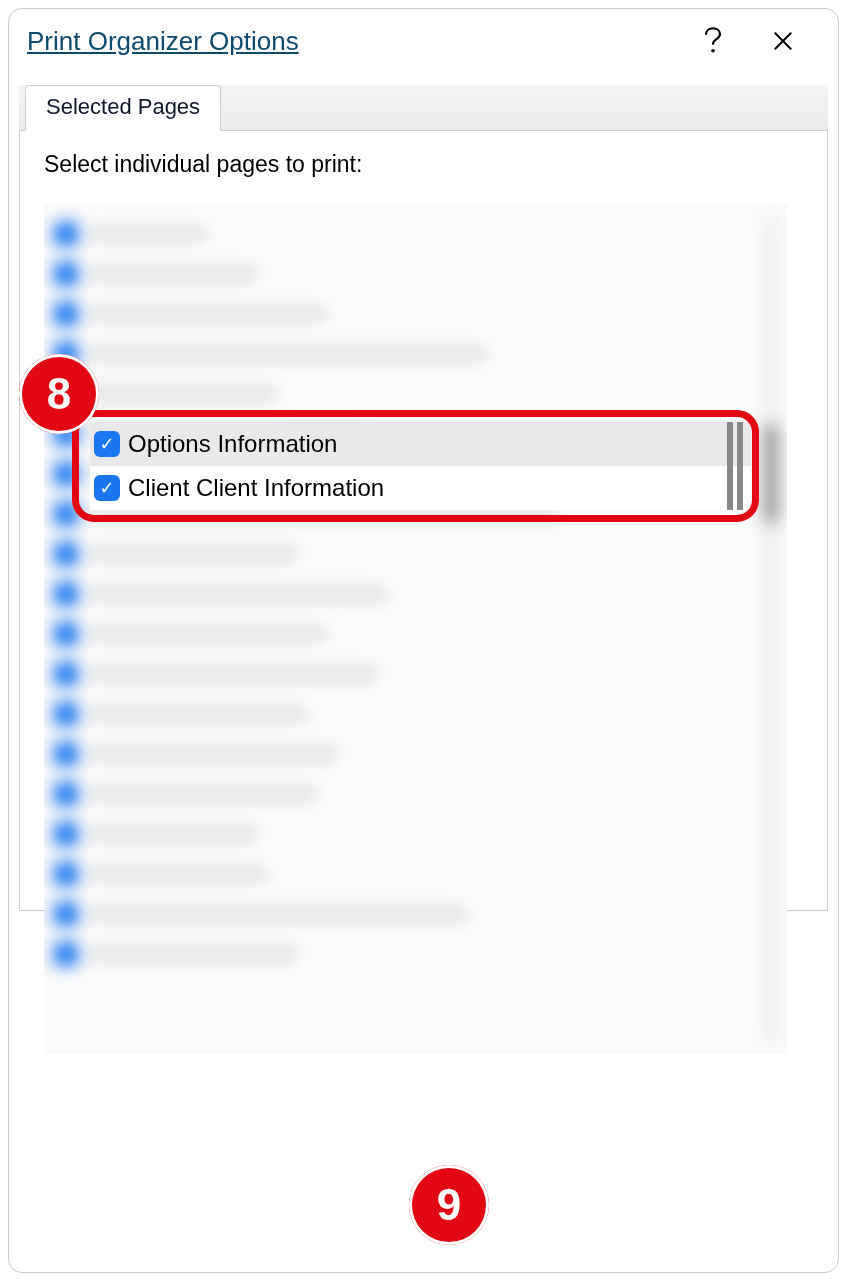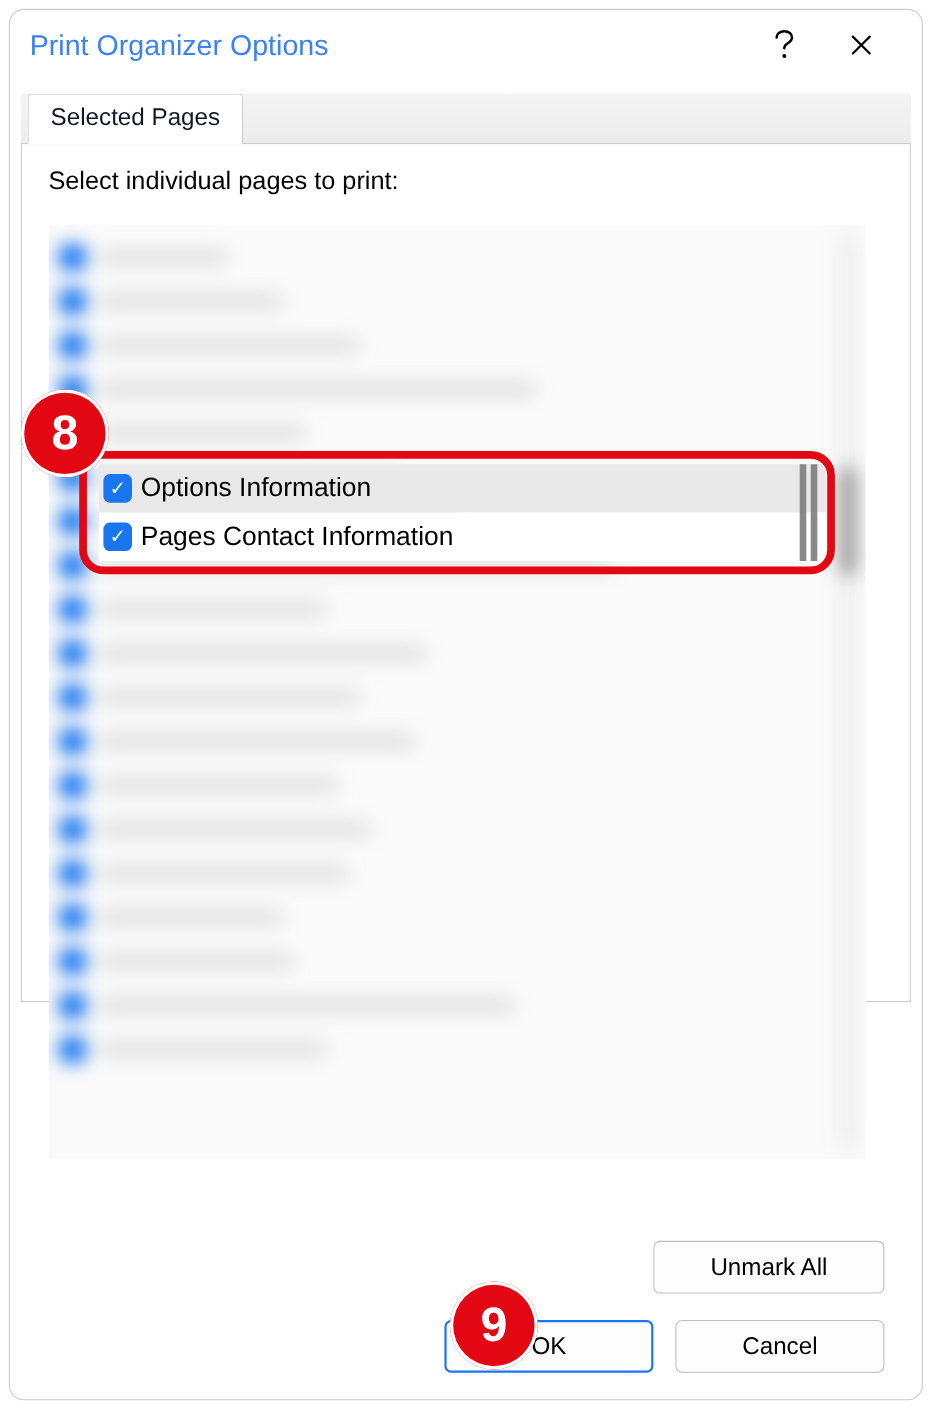--- a/index.html
+++ b/index.html
@@ -24,22 +24,23 @@
     overflow: hidden;
   }
   .titlebar {
     display: flex;
     align-items: center;
     height: 64px;
     padding: 0 20px 0 18px;
   }
   .titlebar .title {
     font-size: 26px;
-    color: #3b82f6;
+    color: #0c4a6e;
     flex: 1;
+    text-decoration: underline;
   }
   .titlebar .tbtn {
     width: 70px;
     height: 40px;
     display: flex;
     align-items: center;
     justify-content: center;
     color: #000;
   }
   .titlebar .tbtn svg { display:block; }
@@ -285,36 +286,29 @@
             </div>
         </div>
 
         <div class="clear-rows">
           <div class="crow alt">
             <span class="chk">✓</span>
             <span>Options Information</span>
           </div>
           <div class="crow">
             <span class="chk">✓</span>
-            <span>Pages Contact Information</span>
+            <span>Client Client Information</span>
           </div>
         </div>
         <div class="clear-scroll">
           <div class="bar"></div>
             <div class="bar"></div>
         </div>
 
         <div class="callout"></div>
       </div>
     </div>
   </div>
 
   <div class="badge b8">8</div>
   <div class="badge b9">9</div>
 
-  <div class="btnbar">
-    <div class="winbtn wide">Unmark All</div>
-    <div class="row2">
-      <div class="winbtn primary">OK</div>
-      <div class="winbtn">Cancel</div>
-    </div>
-  </div>
 </div>
 
 </body></html>

